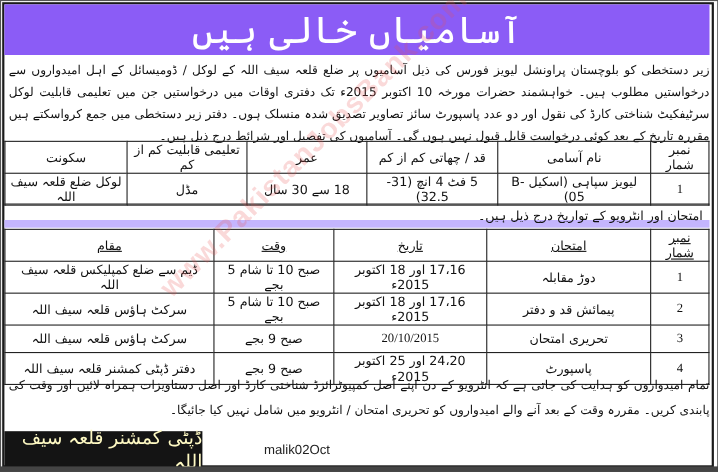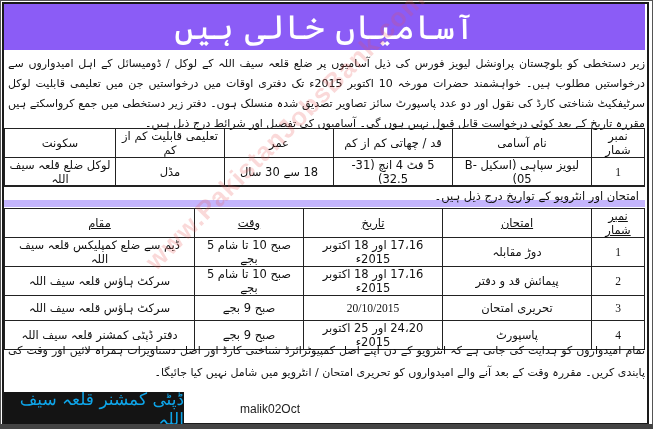--- a/index.html
+++ b/index.html
@@ -12,21 +12,21 @@
   table { border-collapse: collapse; position: absolute; direction: rtl; font-size: 11.5px; }
   td, th { border: 1px solid #222; text-align: center; padding: 0 4px; font-weight: normal; }
   .t1 { left: 4px; top: 128px; width: 641px; }
   .t1 th { height: 24px; }
   .t1 td { height: 26px; }
   .note-line { position: absolute; left: 4px; top: 185px; width: 641px; height: 22px; border-top: 1px solid #222; border-bottom: 7px solid #c4b5fd; box-sizing: border-box; direction: rtl; font-size: 11.5px; line-height: 20px; padding-right: 6px; }
   .t2 { left: 4px; top: 208px; width: 641px; }
   .t2 th { height: 24px; text-decoration: underline; }
   .t2 td { height: 24px; }
   .p2 { top: 340px; line-height: 22px; }
-  .sig { position: absolute; left: 4px; top: 392px; width: 180px; height: 34px; background: #141414; color: #0ea5e9; display: flex; align-items: center; justify-content: center; font-family: "DejaVu Serif", serif; font-size: 17px; direction: rtl; }
+  .sig { position: absolute; left: 4px; top: 392px; width: 180px; height: 34px; background: #141414; color: #fef9c3; display: flex; align-items: center; justify-content: center; font-family: "DejaVu Serif", serif; font-size: 17px; direction: rtl; }
   .ref { position: absolute; left: 240px; top: 402px; font-family: Liberation Sans, sans-serif; font-size: 12px; color: #222; }
   .code { position: absolute; left: 420px; top: 392px; width: 221px; height: 26px; background: #141414; color: #fff; display: flex; align-items: center; justify-content: center; font-size: 15px; direction: rtl; margin-top: 48px; }
   .bottom-strip { position: absolute; left: 0; top: 424px; width: 653px; height: 5px; background: #444; }
   .watermark { position: absolute; left: 150px; top: 250px; transform: rotate(-45deg); transform-origin: left center; font-family: "Liberation Sans", sans-serif; font-size: 26px; font-weight: bold; color: rgba(230,80,80,0.22); white-space: nowrap; pointer-events: none; letter-spacing: 1px; }
   .num { font-family: "Liberation Serif", serif; }
 </style>
 </head>
 <body>
 
 <div class="outer-shadow"></div>

